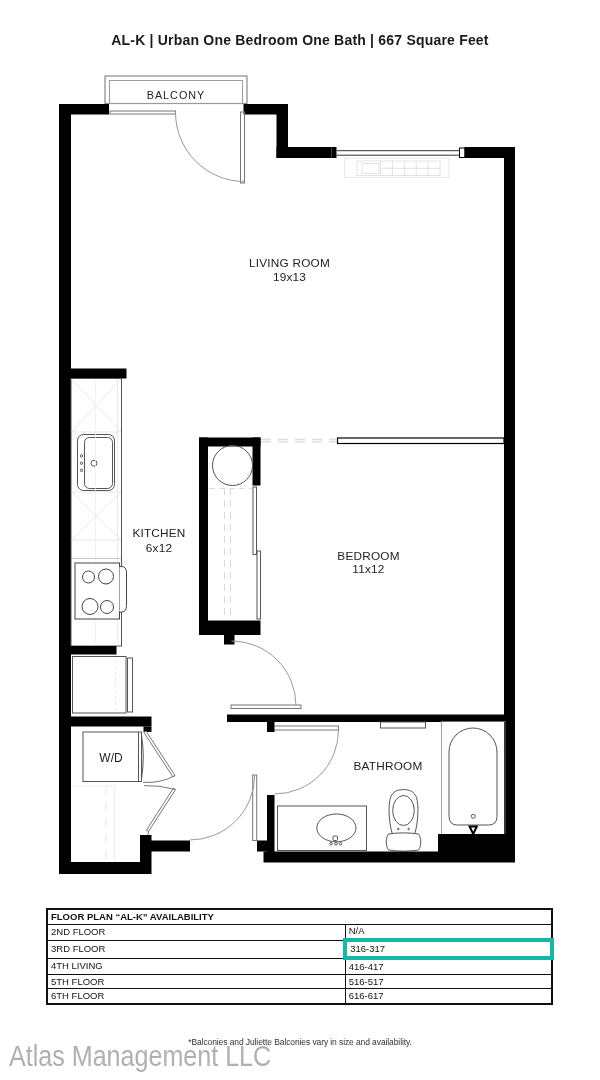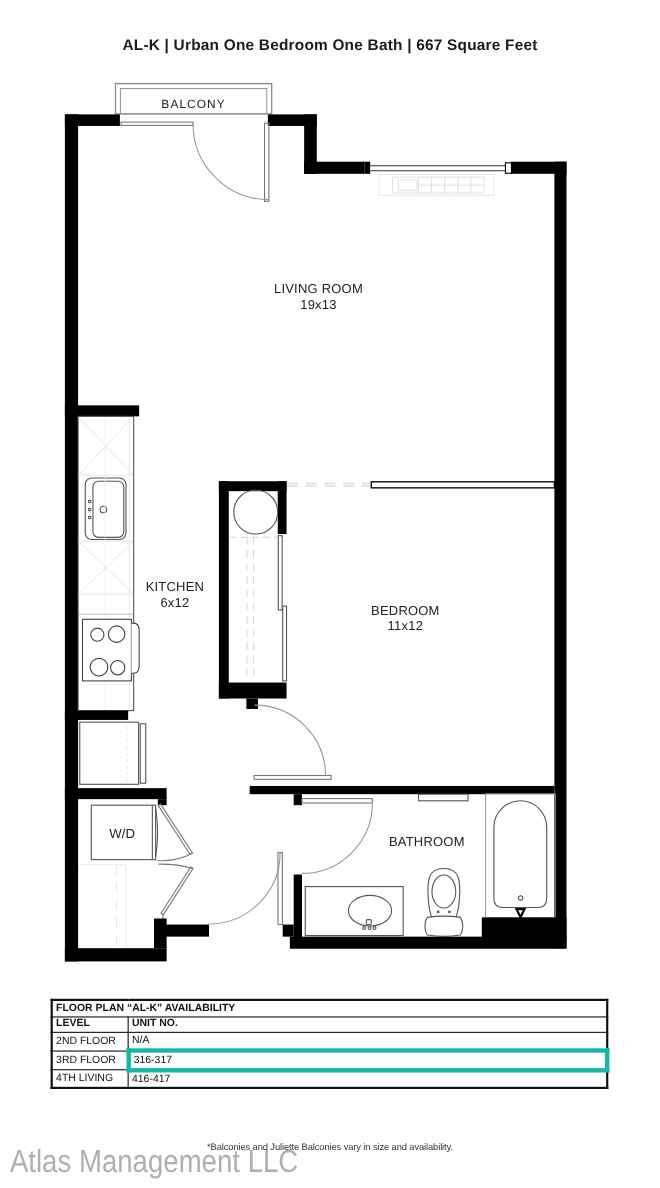--- a/index.html
+++ b/index.html
@@ -247,34 +247,38 @@
   </g>
 </svg>
 
 <div class="abs" style="left:46px;top:908px;width:508px;">
   <table style="border-collapse:collapse;width:508px;font-size:9.5px;line-height:10px;color:#111;border:2px solid #111;">
     <tbody>
         <tr>
           <td colspan="2" style="border:1px solid #111;font-weight:bold;padding:1.8px 0 1.9px 3px;height:10px;">FLOOR PLAN “AL-K” AVAILABILITY</td>
         </tr>
     <tr>
-          <td style="border:1px solid #111;font-weight:bold;padding:1.8px 0 1.9px 3px;width:65px;height:10px;">LEVEL</td>
-          <td style="border:1px solid #111;font-weight:bold;padding:1.8px 0 1.9px 3px;">UNIT NO.</td>
-        </tr>
-    <tr>
           <td style="border:1px solid #111;padding:1.8px 0 1.9px 3px;height:10px;">2ND FLOOR</td>
           <td style="border:1px solid #111;padding:1.8px 0 1.9px 3px;">N/A</td>
         </tr>
     <tr>
           <td style="border:1px solid #111;padding:1.8px 0 1.9px 3px;height:10px;">3RD FLOOR</td>
           <td style="border:4px solid #14b8a6;padding:1.8px 0 1.9px 3px;">316-317</td>
         </tr>
     <tr>
           <td style="border:1px solid #111;padding:1.8px 0 1.9px 3px;height:10px;">4TH LIVING</td>
           <td style="border:1px solid #111;padding:1.8px 0 1.9px 3px;">416-417</td>
+        </tr>
+    <tr>
+          <td style="border:1px solid #111;padding:1.8px 0 1.9px 3px;height:10px;">5TH FLOOR</td>
+          <td style="border:1px solid #111;padding:1.8px 0 1.9px 3px;">516-517</td>
+        </tr>
+    <tr>
+          <td style="border:1px solid #111;padding:1.8px 0 1.9px 3px;height:10px;">6TH FLOOR</td>
+          <td style="border:1px solid #111;padding:1.8px 0 1.9px 3px;">616-617</td>
         </tr>
   </tbody>
     </table>
 </div>
 
 <div class="abs" style="left:0;top:1036.5px;width:600px;text-align:center;font-size:8.5px;color:#333;letter-spacing:-0.1px;">*Balconies and Juliette Balconies vary in size and availability.</div>
 
 <div class="abs" style="left:9px;top:1040px;font-size:29px;color:#b0b0b0;letter-spacing:0;transform:scaleX(0.865);transform-origin:0 0;white-space:nowrap;">Atlas Management LLC</div>
 
 </body></html>

